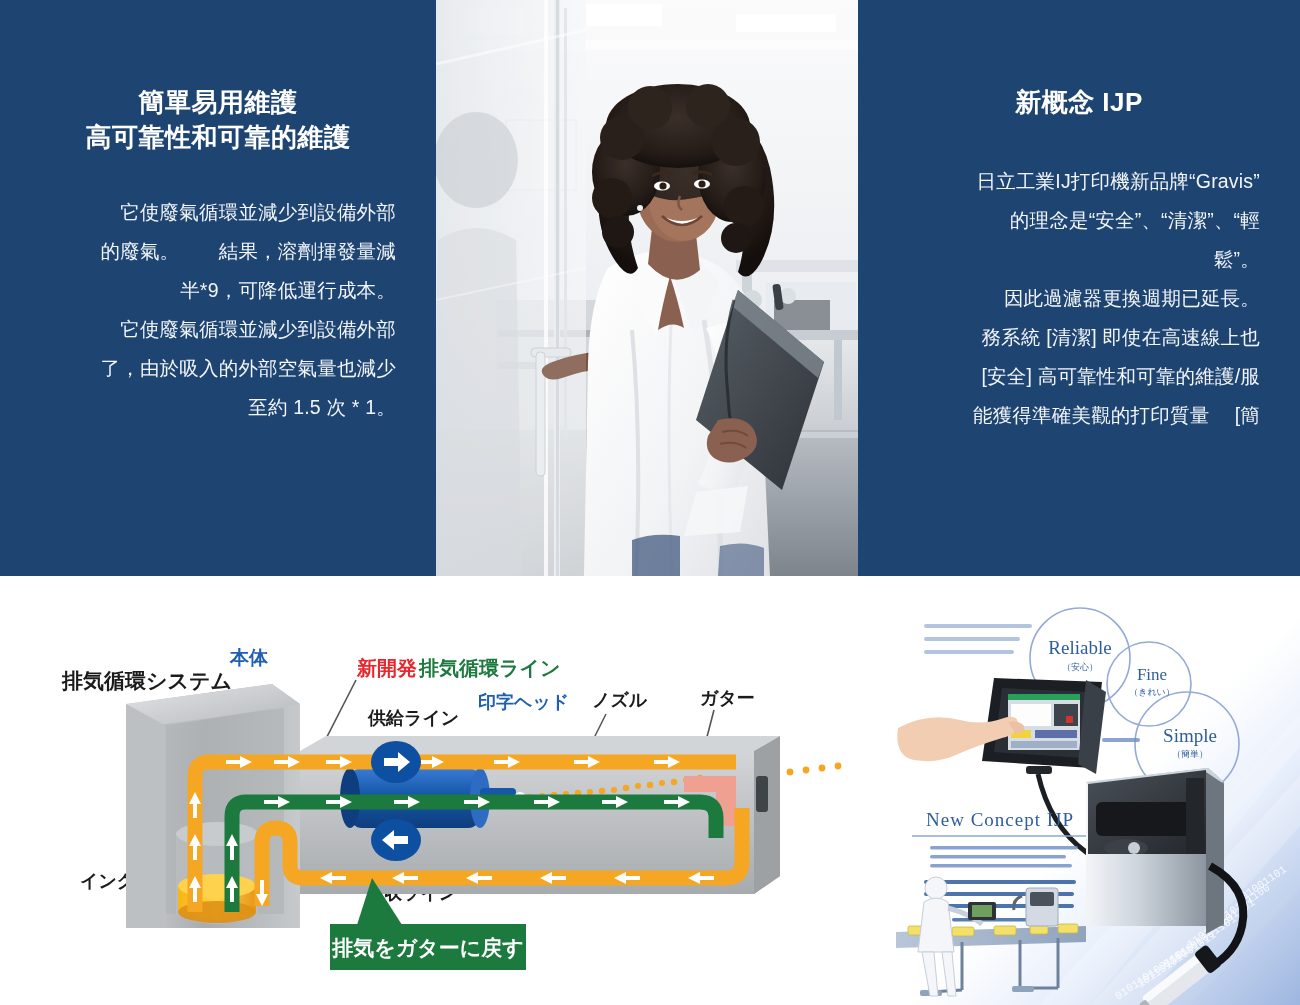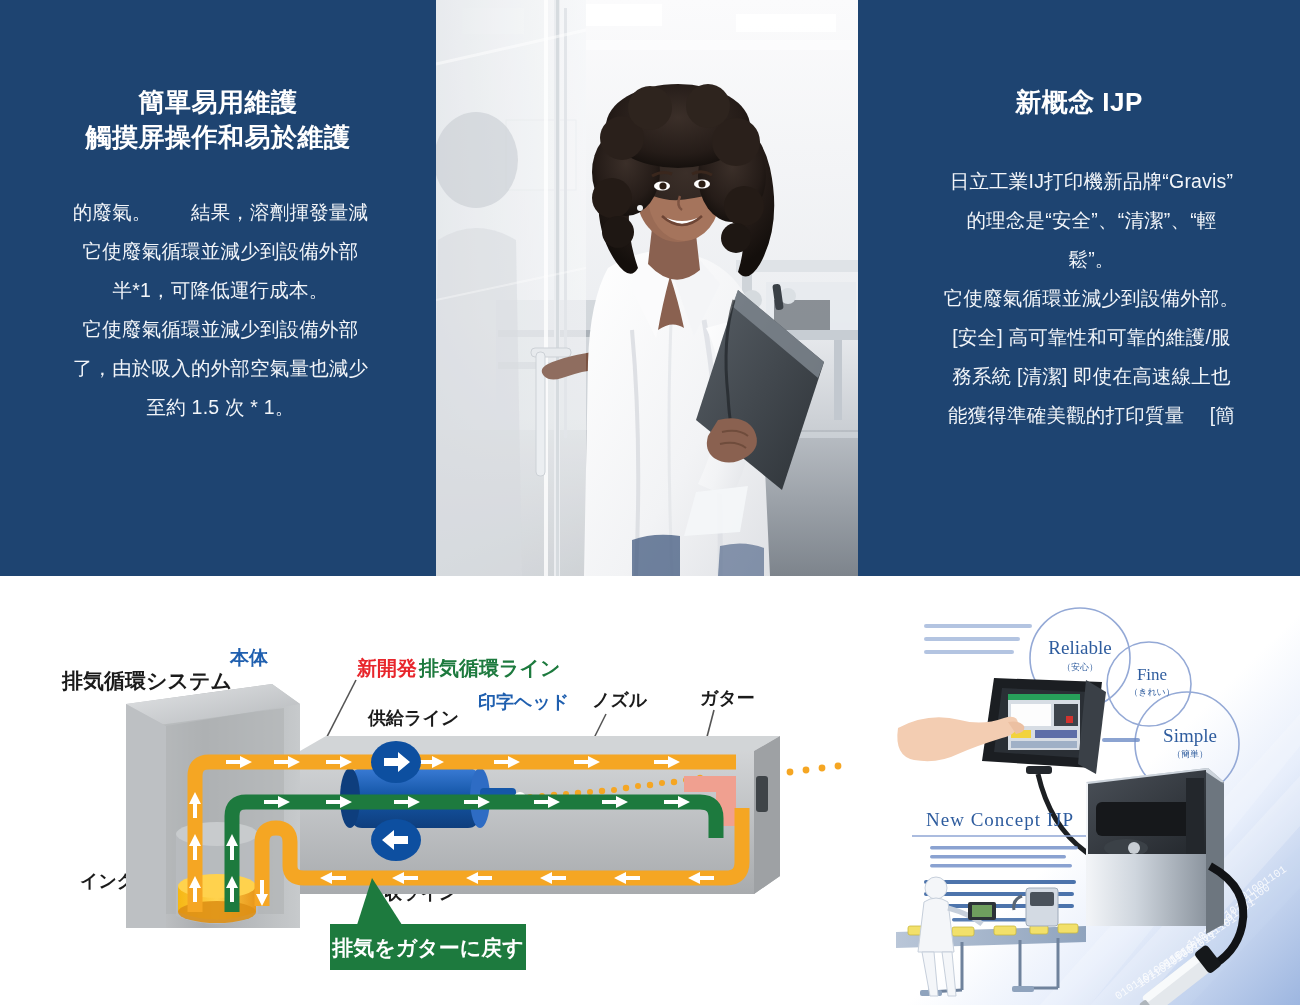--- a/index.html
+++ b/index.html
@@ -25,21 +25,21 @@
   .panel-title {
     font-size: 26px; font-weight: bold; line-height: 1.35;
     text-align: center; letter-spacing: .5px;
     color: #ffffff;
   }
   .panel-left .panel-title { margin: 85px 30px 0 30px; }
   .panel-right .panel-title { margin: 85px 30px 16px 30px; }
 
   .panel-body {
     font-size: 19.5px; line-height: 2.0; color: #f2f5f9;
-    text-align: center; letter-spacing: .2px;
+    text-align: right; letter-spacing: .2px;
   }
   .panel-left .panel-body  { margin: 38px 40px 0 45px; }
   .panel-right .panel-body { margin: 42px 40px 0 65px; }
   .panel-body p { margin: 0; }
 
   
   .photo {
     position: absolute; left: 436px; top: 0; width: 422px; height: 576px;
     overflow: hidden; background: #e9ecef;
   }
@@ -62,26 +62,26 @@
 </head>
 <body>
 
 <div class="page">
 
   <div class="top-band">
 
     <div class="panel-navy panel-left">
       <div class="panel-title">
         <div>簡單易用維護</div>
-        <div>觸摸屏操作和易於維護</div>
+        <div>高可靠性和可靠的維護</div>
       </div>
       <div class="panel-body">
+        <p>它使廢氣循環並減少到設備外部</p>
         <p>的廢氣。　　結果，溶劑揮發量減</p>
-        <p>它使廢氣循環並減少到設備外部</p>
-        <p>半*1，可降低運行成本。</p>
+        <p>半*9，可降低運行成本。</p>
         <p>它使廢氣循環並減少到設備外部</p>
         <p>了，由於吸入的外部空氣量也減少</p>
         <p>至約 1.5 次 * 1。</p>
       </div>
     </div>
 
     <div class="photo">
       <svg viewBox="0 0 422 576" preserveAspectRatio="xMidYMid slice" aria-hidden="true">
         <defs>
           <linearGradient id="roomBg" x1="0" y1="0" x2="0" y2="1">
@@ -215,23 +215,23 @@
         <path d="M0 300 L150 268" stroke="#ffffff" stroke-width="2" opacity=".35"></path>
       </svg>
     </div>
 
     <div class="panel-navy panel-right">
       <div class="panel-title">新概念 IJP</div>
       <div class="panel-body">
         <p>日立工業IJ打印機新品牌“Gravis”</p>
         <p>的理念是“安全”、“清潔”、“輕</p>
         <p>鬆”。</p>
-        <p>它使廢氣循環並減少到設備外部。</p>
+        <p>因此過濾器更換週期已延長。</p>
+        <p>務系統 [清潔] 即使在高速線上也</p>
         <p>[安全] 高可靠性和可靠的維護/服</p>
-        <p>務系統 [清潔] 即使在高速線上也</p>
         <p>能獲得準確美觀的打印質量　 [簡</p>
       </div>
     </div>
   </div>
 
   <div class="diagram">
     <svg viewBox="0 0 880 429" aria-hidden="false">
       <defs>
         <linearGradient id="bodyG" x1="0" y1="0" x2="1" y2="0">
           <stop offset="0%" stop-color="#cfd1d3"></stop>

